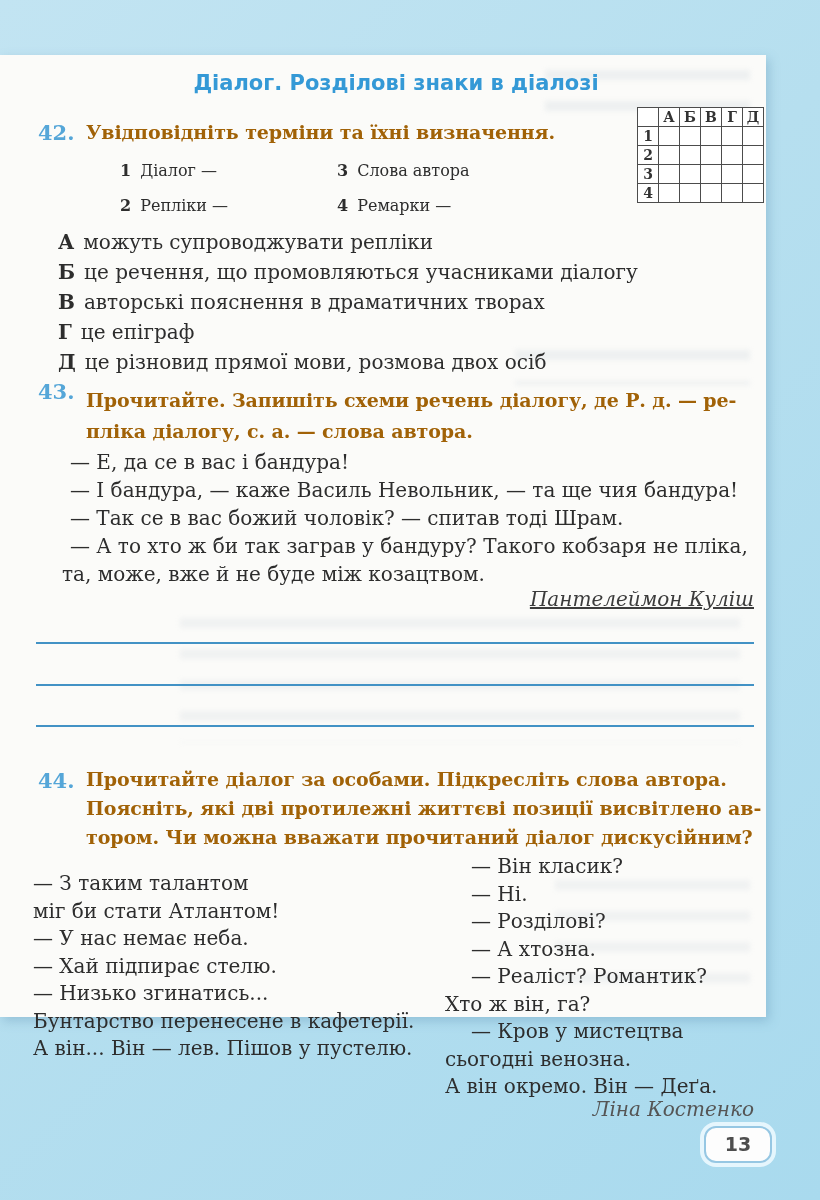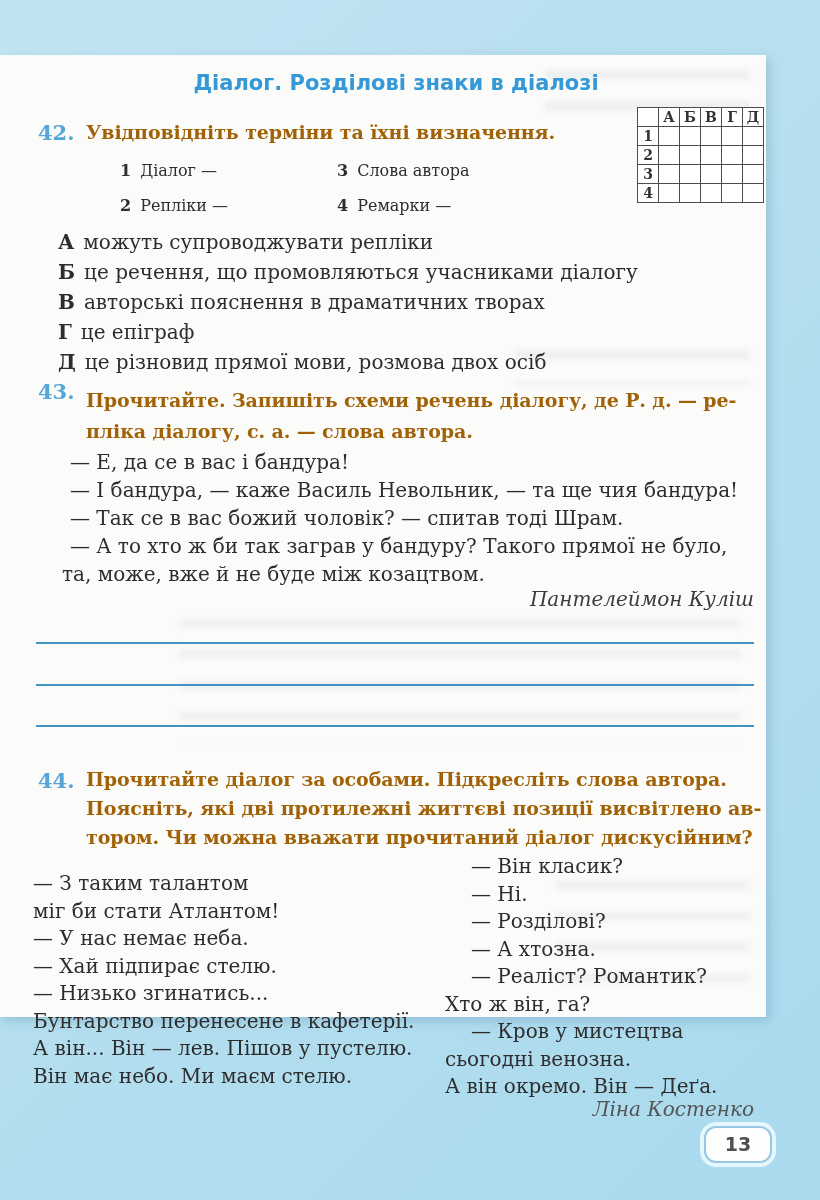--- a/index.html
+++ b/index.html
@@ -70,21 +70,21 @@
   .opt b{margin-right:9px;}
 
   .dialogue{position:absolute;left:62px;top:393px;width:700px;}
   .dline{height:28px;line-height:28px;font-size:20px;}
   .dline.dash{padding-left:8px;}
 
   .author{
     position:absolute;right:12px;width:740px;
     text-align:right;font-style:italic;font-size:20px;color:#3c3c3c;
   }
-  .a43{top:532px;} .a44{top:1042px;color:#555;}
+  .a43{top:532px;text-decoration:underline;} .a44{top:1042px;color:#555;}
 
   .rule{
     position:absolute;left:36px;width:718px;height:0;
     border-top:2px solid #4292c5;
   }
   .r1{top:587px;} .r2{top:629px;} .r3{top:670px;}
 
   .poem-col{position:absolute;top:798px;font-size:20px;}
   .poem-left{left:33px;width:405px;margin-top:17px;}
   .poem-right{left:445px;width:315px;}
@@ -177,21 +177,21 @@
     </div>
 
     <span class="ex-num n43">43.</span>
     <div class="ex-prompt p43">Прочитайте. Запишіть схеми речень діалогу, де Р. д. — ре-
 пліка діалогу, с. а. — слова автора.</div>
 
     <div class="dialogue">
       <div class="dline dash">— Е, да се в вас і бандура!</div>
       <div class="dline dash">— І бандура, — каже Василь Невольник, — та ще чия бандура!</div>
       <div class="dline dash">— Так се в вас божий чоловік? — спитав тоді Шрам.</div>
-      <div class="dline dash">— А то хто ж би так заграв у бандуру? Такого прямої не було,</div>
+      <div class="dline dash">— А то хто ж би так заграв у бандуру? Такого кобзаря не пліка,</div>
       <div class="dline">та, може, вже й не буде між козацтвом.</div>
     </div>
 
     <div class="author a43">Пантелеймон Куліш</div>
 
     <div class="rule r1"></div>
     <div class="rule r2"></div>
     <div class="rule r3"></div>
 
     <span class="ex-num n44">44.</span>
@@ -200,21 +200,20 @@
 тором. Чи можна вважати прочитаний діалог дискусійним?</div>
 
     <div class="poem-col poem-left">
       <div class="pline">— З таким талантом</div>
       <div class="pline">міг би стати Атлантом!</div>
       <div class="pline">— У нас немає неба.</div>
       <div class="pline">— Хай підпирає стелю.</div>
       <div class="pline">— Низько згинатись...</div>
       <div class="pline">Бунтарство перенесене в кафетерії.</div>
       <div class="pline">А він... Він — лев. Пішов у пустелю.</div>
-      <div class="pline">Він має небо. Ми маєм стелю.</div>
     </div>
 
     <div class="poem-col poem-right">
       <div class="pline dash">— Він класик?</div>
       <div class="pline dash">— Ні.</div>
       <div class="pline dash">— Розділові?</div>
       <div class="pline dash">— А хтозна.</div>
       <div class="pline dash">— Реаліст? Романтик?</div>
       <div class="pline">Хто ж він, га?</div>
       <div class="pline dash">— Кров у мистецтва</div>

